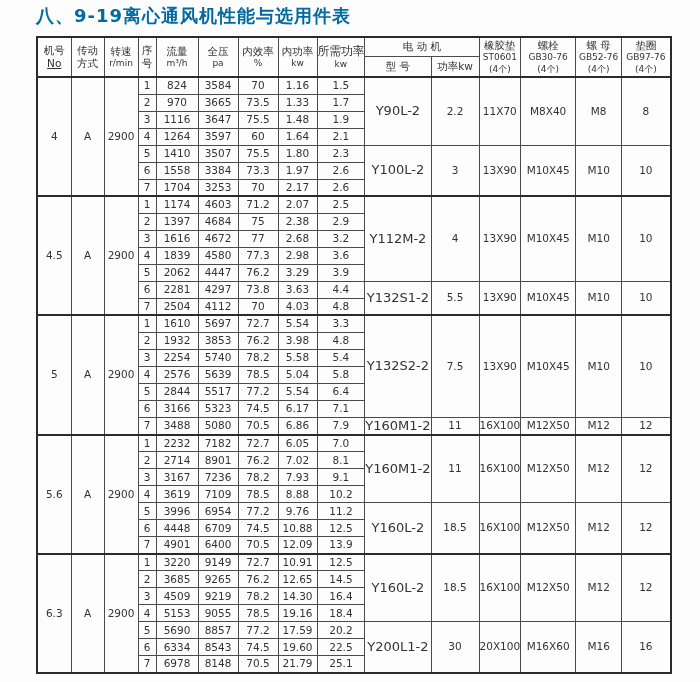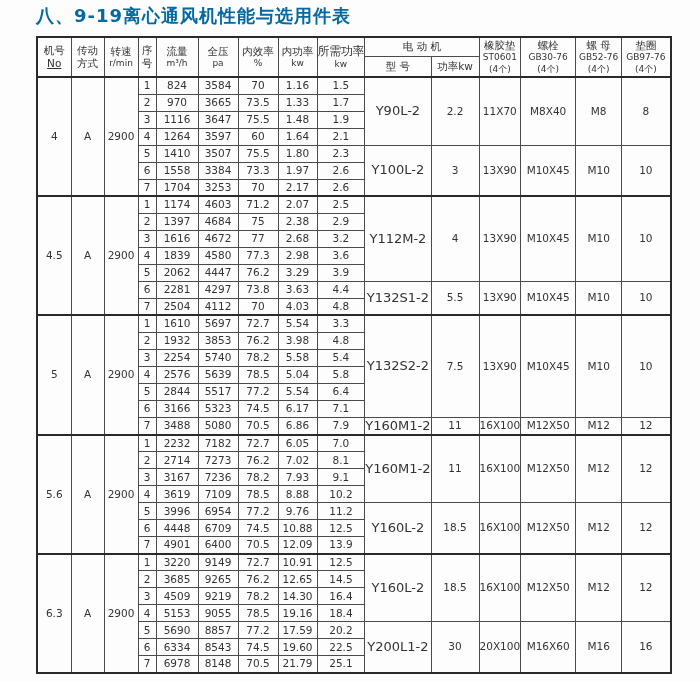--- a/index.html
+++ b/index.html
@@ -387,21 +387,21 @@
           <td rowspan="4" class="motor-type">Y160M1-2</td>
           <td rowspan="4">11</td>
           <td rowspan="4">16X100</td>
           <td rowspan="4">M12X50</td>
           <td rowspan="4">M12</td>
           <td rowspan="4">12</td>
         </tr>
         <tr class="data-row">
           <td>2</td>
           <td>2714</td>
-          <td>7273</td>
+          <td>8901</td>
           <td>76.2</td>
           <td>7.02</td>
           <td>8.1</td>
         </tr>
         <tr class="data-row">
           <td>3</td>
           <td>3167</td>
           <td>7236</td>
           <td>78.2</td>
           <td>7.93</td>

